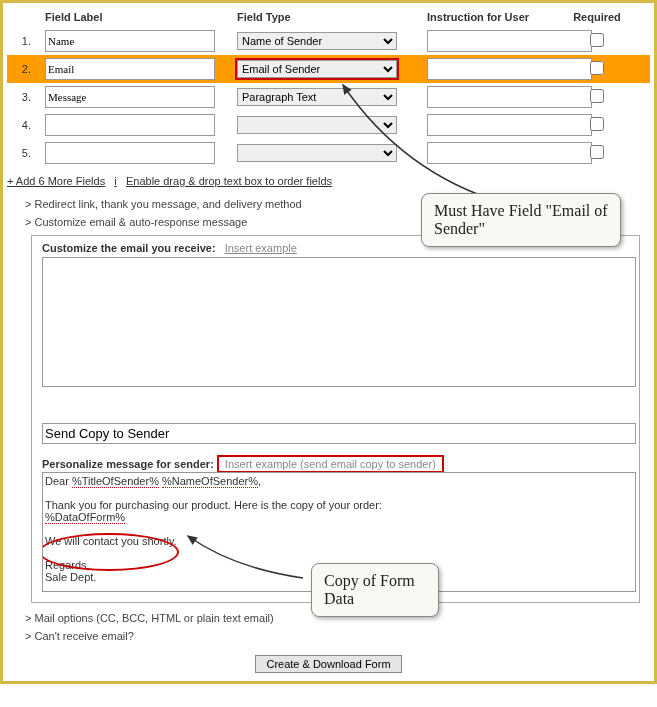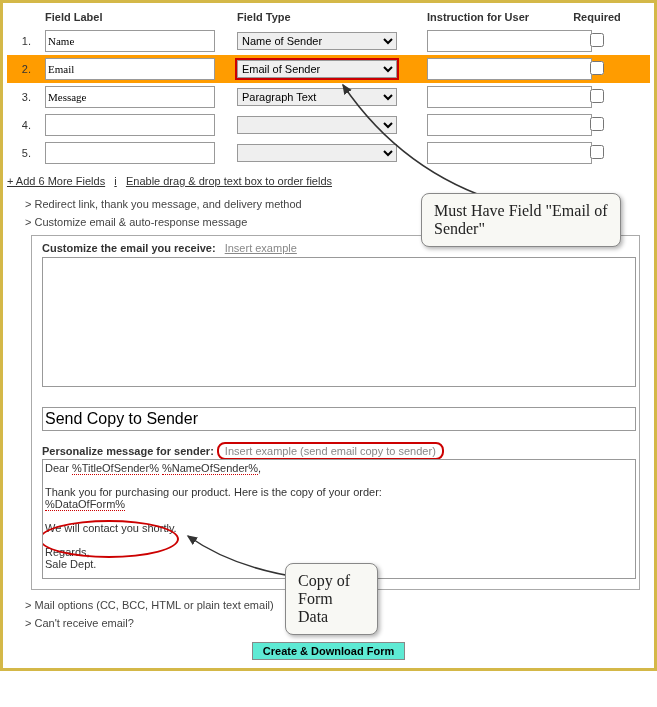--- a/index.html
+++ b/index.html
@@ -85,28 +85,28 @@
       border: 1px solid #999;
       font-family: inherit;
       font-size: 11px;
       resize: none;
       margin-top: 2px;
     }
     .subject-input {
       width: 100%;
       border: 1px solid #999;
       font-family: inherit;
-      font-size: 16px;
+      font-size: 13px;
       padding: 2px;
-      margin-top: 4px;
+      margin-top: 20px;
     }
     .red-link-outline {
       color: #888;
       border: 2px solid #c00;
-      border-radius: 8px;
+      border-radius: 0;
       padding: 1px 6px;
       text-decoration: none;
     }
     .personalize-textarea {
       width: 100%;
       height: 120px;
       border: 1px solid #999;
       font-family: inherit;
       font-size: 11px;
       padding: 2px;
@@ -136,22 +136,21 @@
     }
     .final-button-row {
       text-align: center;
       padding: 10px 0 4px 0;
     }
     .final-button {
       font-family: inherit;
       font-size: 11px;
       padding: 2px 10px;
       border: 1px solid #888;
-      background: #5eead4;
-      font-weight: bold;
+      background: #e5e5e5;
     }
     .rel { position: relative; }
     .arrow {
       position: absolute;
       pointer-events: none;
       z-index: 5;
     }
   </style>
 </head>
 <body class="rel">
@@ -240,21 +239,21 @@
 <div class="expander">&gt; Mail options (CC, BCC, HTML or plain text email)</div>
 <div class="expander">&gt; Can't receive email?</div>
 
 <div class="final-button-row">
   <button class="final-button">Create &amp; Download Form</button>
 </div>
 
 <div class="callout" style="left:418px; top:190px; width:200px;">
   <span>Must Have Field "Email of Sender"</span>
 </div>
-<div class="callout" style="left:282px; top:560px; width:93px;">
+<div class="callout" style="left:308px; top:560px; width:128px;">
   <span>Copy of Form Data</span>
 </div>
 
 <svg class="arrow" style="left:320px; top:70px; width:200px; height:140px;">
   <defs>
       <marker id="ah1" markerWidth="8" markerHeight="8" refX="6" refY="3" orient="auto">
         <path d="M0,0 L7,3 L0,6 Z" fill="#333"></path>
       </marker>
     </defs>
   <path d="M180,130 Q80,100 20,12" stroke="#333" stroke-width="1.5" fill="none" marker-end="url(#ah1)"></path>

